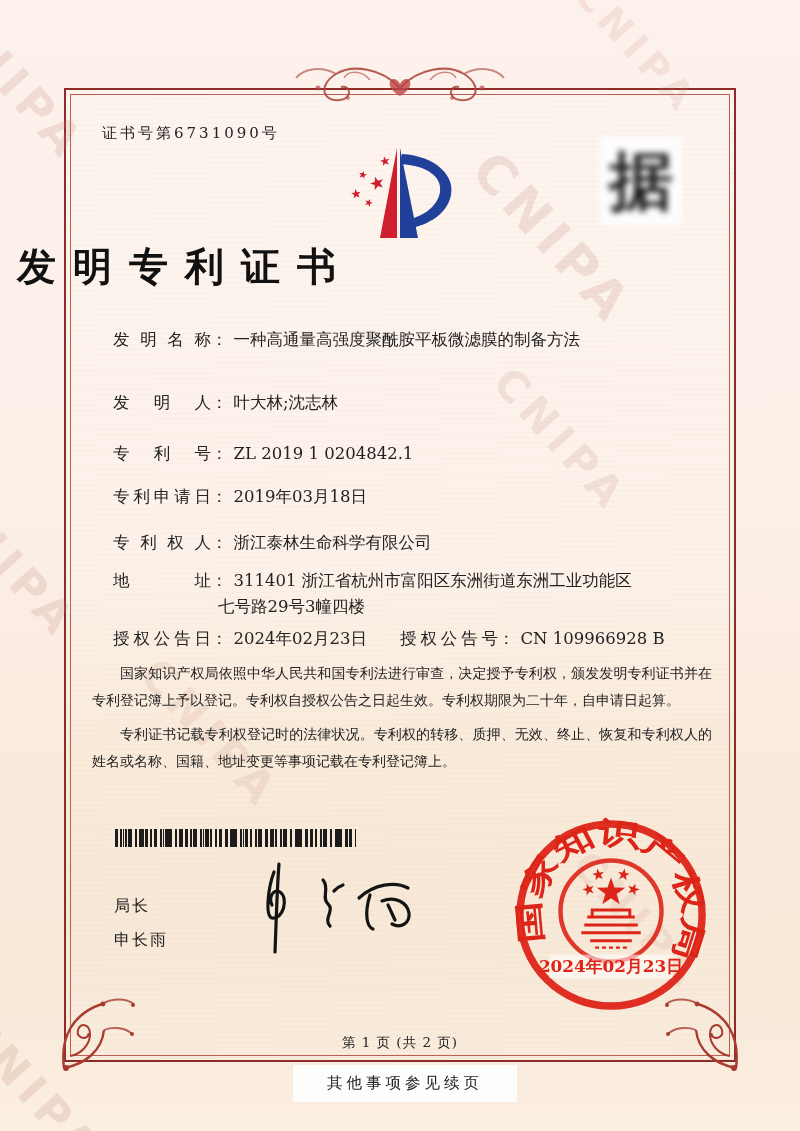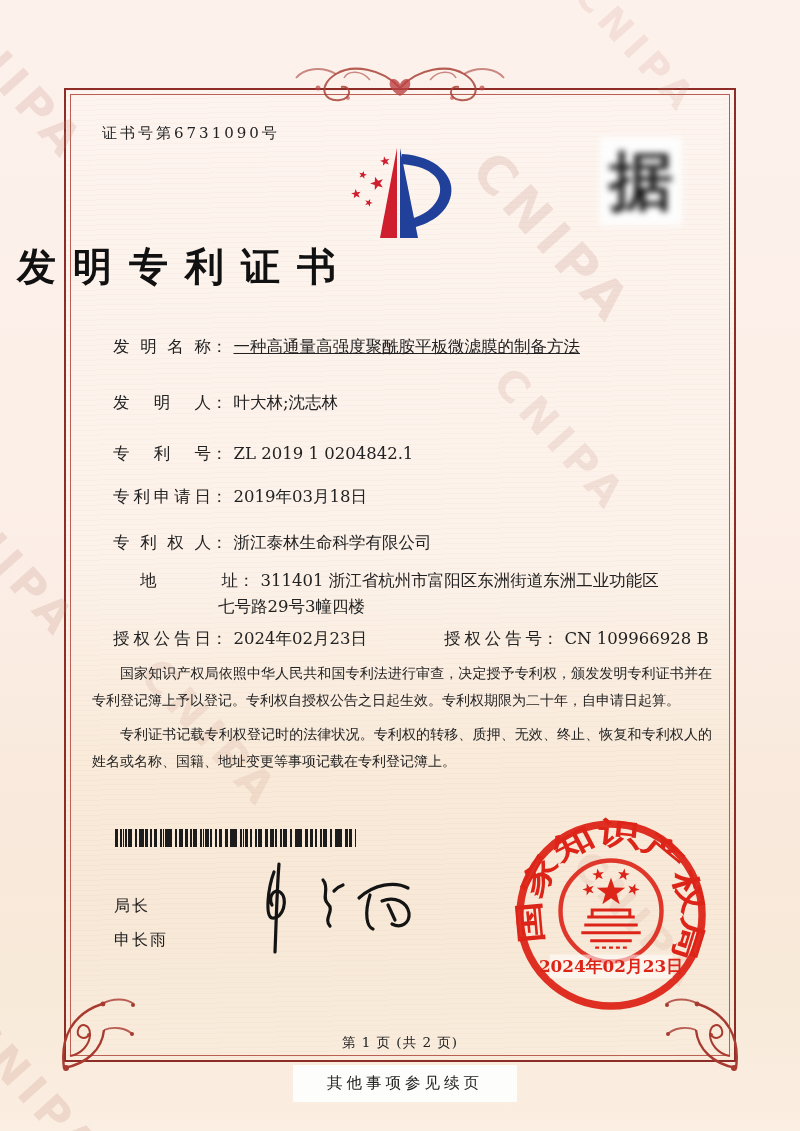--- a/index.html
+++ b/index.html
@@ -52,21 +52,21 @@
   }
   
   .field-row{position:absolute;left:113px;z-index:3;font-size:16.5px;white-space:nowrap;}
   .field-label{
     display:inline-block;width:98px;vertical-align:top;
     text-align:justify;text-align-last:justify;color:#222;
   }
   .field-colon{display:inline-block;margin-right:6px;color:#222;}
   .field-value{color:#222;}
   .addr-line2{position:absolute;left:218px;top:596px;z-index:3;font-size:16.5px;color:#222;}
-  .grant-no-col{position:absolute;left:400px;top:628px;z-index:3;font-size:16.5px;white-space:nowrap;margin-left:44px;}
+  .grant-no-col{position:absolute;left:400px;top:628px;z-index:3;font-size:16.5px;white-space:nowrap;}
   
   .body-text{
     position:absolute;left:92px;width:620px;z-index:3;
     font-size:14px;line-height:27px;color:#232323;text-align:justify;
     font-family:"DejaVu Serif","Liberation Serif",serif;
   }
   .body-text p{margin:2px 0 7px 0;text-indent:2em;}
   
   .barcode{
     position:absolute;left:115px;top:829px;width:241px;height:18px;z-index:3;
@@ -169,36 +169,36 @@
       <polygon points="27,30.8 28,33.6 31,33.7 28.6,35.4 29.5,38.2 27,36.5 24.5,38.2 25.4,35.4 23,33.7 26,33.6" transform="rotate(14 27 34)"></polygon>
       <polygon points="20,49 21.2,52.4 24.8,52.5 22,54.6 23,58 20,56 17,58 18,54.6 15.2,52.5 18.8,52.4" transform="rotate(-8 20 53)"></polygon>
       <polygon points="33,58.8 34,61.6 37,61.7 34.6,63.4 35.5,66.2 33,64.5 30.5,66.2 31.4,63.4 29,61.7 32,61.6" transform="rotate(20 33 62)"></polygon>
     </g>
   </svg>
 
   <div class="scan-artifact">据</div>
 
   <div class="doc-title">发明专利证书</div>
 
-  <div class="field-row" style="top:336px;text-decoration:underline;">
+  <div class="field-row" style="top:329px;">
     <span class="field-label">发明名称</span><span class="field-colon">：</span><span class="field-value">一种高通量高强度聚酰胺平板微滤膜的制备方法</span>
   </div>
   <div class="field-row" style="top:392px;">
     <span class="field-label">发明人</span><span class="field-colon">：</span><span class="field-value">叶大林;沈志林</span>
   </div>
   <div class="field-row" style="top:443px;">
     <span class="field-label">专利号</span><span class="field-colon">：</span><span class="field-value">ZL 2019 1 0204842.1</span>
   </div>
   <div class="field-row" style="top:486px;">
     <span class="field-label">专利申请日</span><span class="field-colon">：</span><span class="field-value">2019年03月18日</span>
   </div>
   <div class="field-row" style="top:532px;">
     <span class="field-label">专利权人</span><span class="field-colon">：</span><span class="field-value">浙江泰林生命科学有限公司</span>
   </div>
-  <div class="field-row" style="top:570px;margin-left:27px;">
+  <div class="field-row" style="top:570px;">
     <span class="field-label">地址</span><span class="field-colon">：</span><span class="field-value">311401 浙江省杭州市富阳区东洲街道东洲工业功能区</span>
   </div>
   <div class="addr-line2">七号路29号3幢四楼</div>
   <div class="field-row" style="top:628px;">
     <span class="field-label">授权公告日</span><span class="field-colon">：</span><span class="field-value">2024年02月23日</span>
   </div>
   <div class="grant-no-col">
     <span class="field-label">授权公告号</span><span class="field-colon">：</span><span class="field-value">CN 109966928 B</span>
   </div>
 

